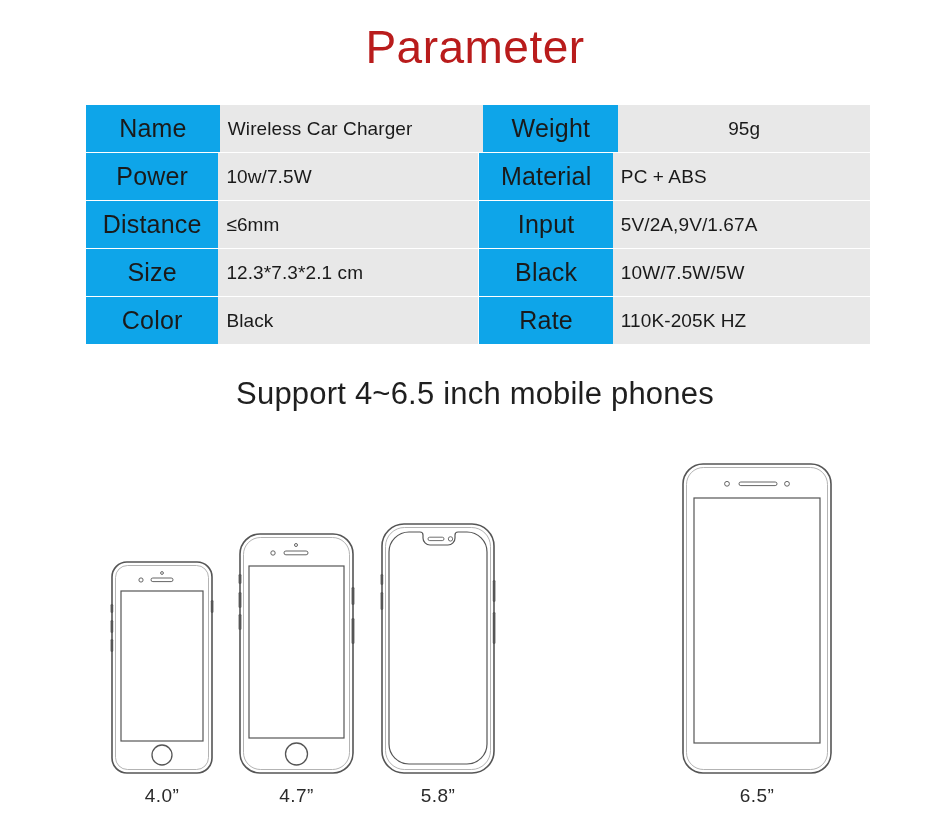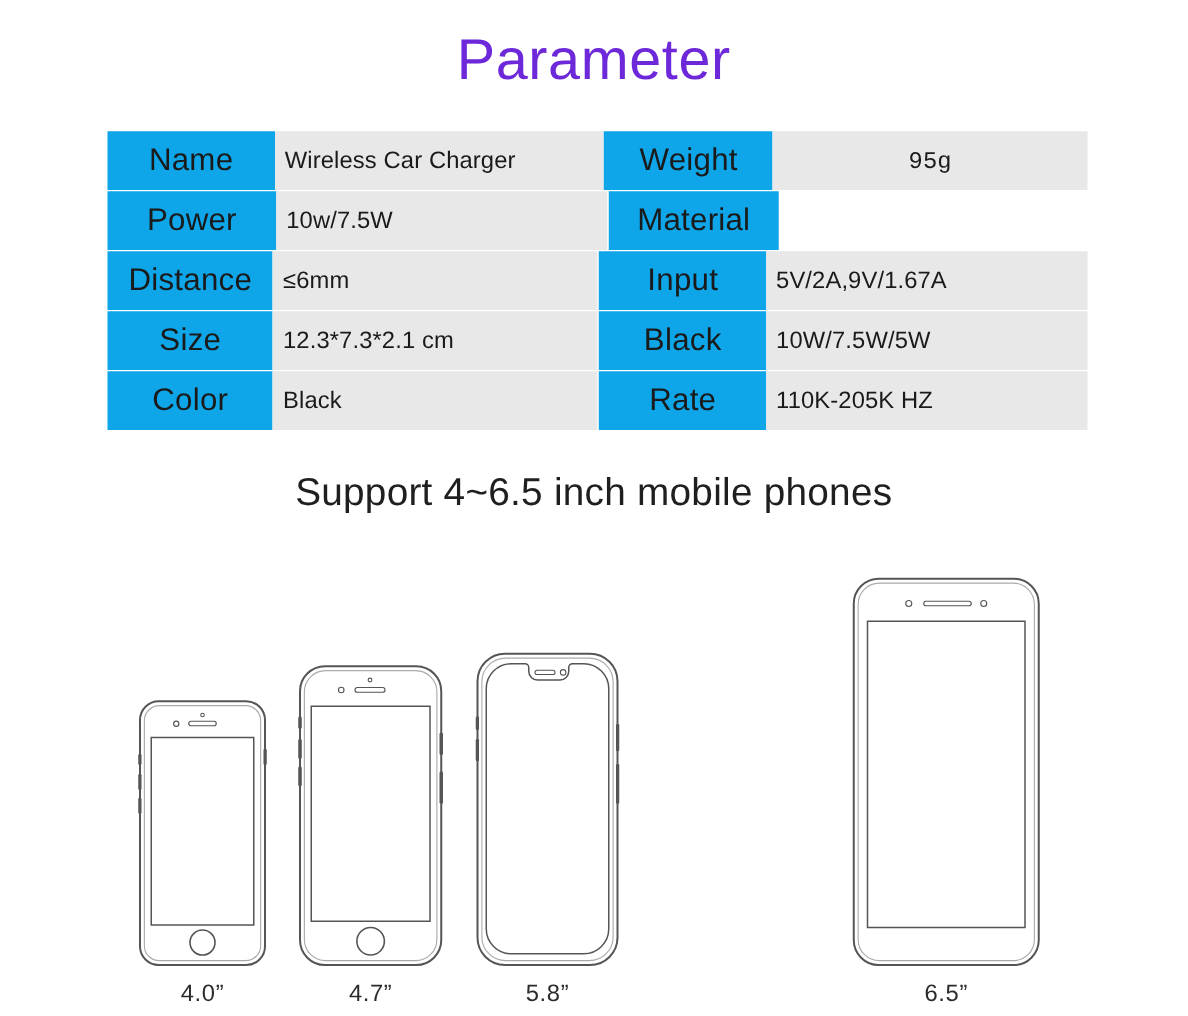--- a/index.html
+++ b/index.html
@@ -19,21 +19,21 @@
   
   #page-title {
     position: absolute;
     top: 24px;
     left: 0;
     width: 950px;
     text-align: center;
     font-size: 46px;
     font-weight: 400;
     letter-spacing: 0.5px;
-    color: #6d28d9;
+    color: #b91c1c;
     line-height: 1;
   }
 
   
   #spec-table {
     position: absolute;
     left: 86px;
     top: 105px;
     width: 784px;
   }
@@ -57,21 +57,20 @@
     color: #1a1a1a;
     display: flex;
     align-items: center;
     font-size: 19px;
     padding-left: 8px;
     letter-spacing: 0.1px;
   }
   .spec-cell-value.centered {
     justify-content: center;
     padding-left: 0;
-    font-family: Liberation Mono, monospace;
   }
   .col-label-a { width: 135px; }
   .col-value-a { width: 257px; }
   .col-gap     { width: 1px; background: #ffffff; }
   .col-label-b { width: 136px; }
   .col-value-b { width: 254px; }
 
   
   #support-heading {
     position: absolute;
@@ -123,20 +122,21 @@
     <div class="col-gap"></div>
     <div class="spec-cell-label col-label-b">Weight</div>
     <div class="spec-cell-value col-value-b centered">95g</div>
   </div>
 
   <div class="spec-row">
     <div class="spec-cell-label col-label-a">Power</div>
     <div class="spec-cell-value col-value-a">10w/7.5W</div>
     <div class="col-gap"></div>
     <div class="spec-cell-label col-label-b">Material</div>
+    <div class="spec-cell-value col-value-b">PC + ABS</div>
   </div>
 
   <div class="spec-row">
     <div class="spec-cell-label col-label-a">Distance</div>
     <div class="spec-cell-value col-value-a">≤6mm</div>
     <div class="col-gap"></div>
     <div class="spec-cell-label col-label-b">Input</div>
     <div class="spec-cell-value col-value-b">5V/2A,9V/1.67A</div>
   </div>
 

